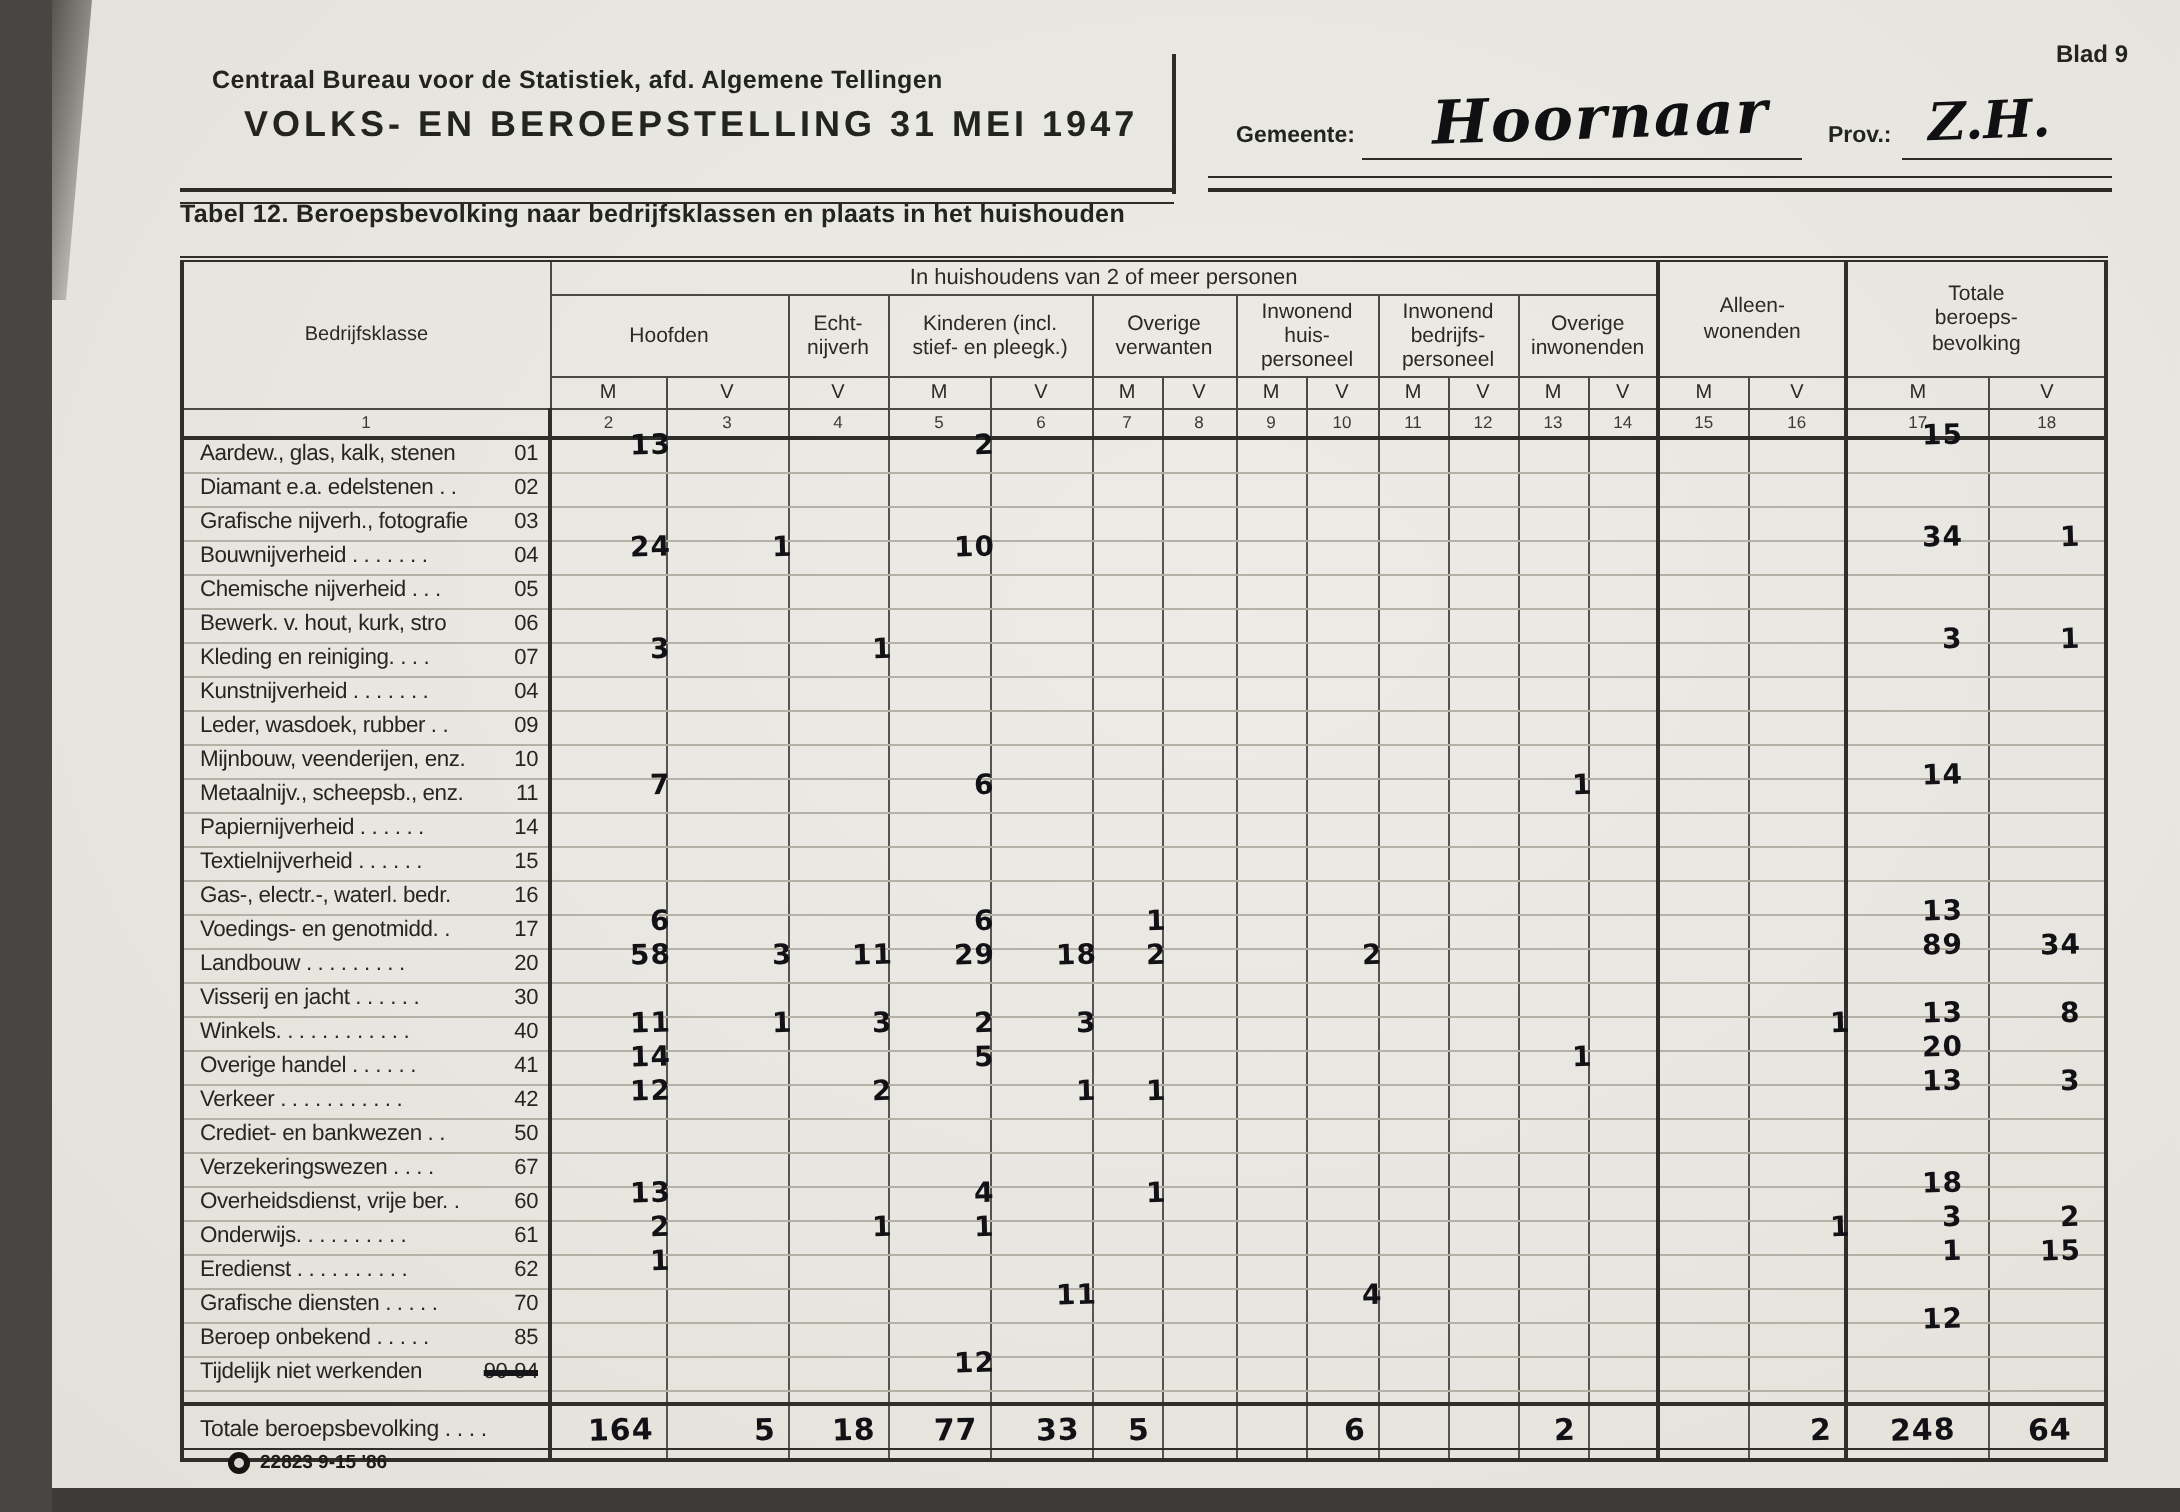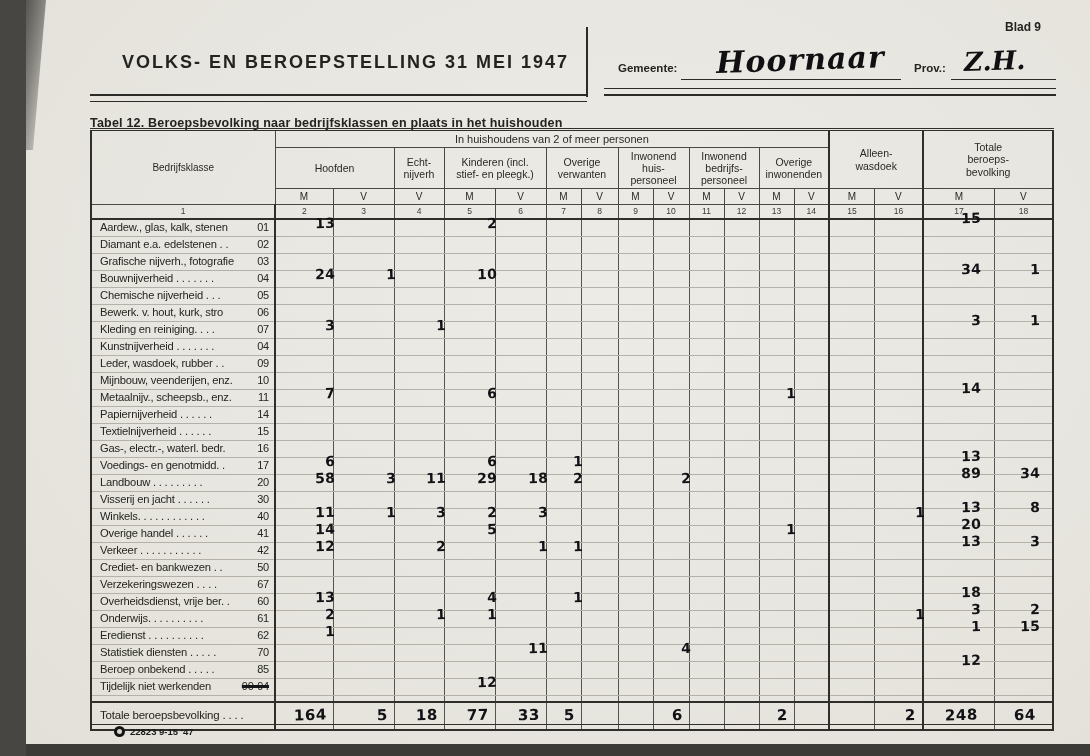--- a/index.html
+++ b/index.html
@@ -8,32 +8,32 @@
     font-family:"Liberation Sans",sans-serif;color:#23231f;}
   .corner-shade{position:absolute;left:0;top:0;width:20px;height:150px;
     background:linear-gradient(100deg,#55544f 0%,rgba(85,84,79,0.65) 40%,rgba(85,84,79,0) 100%);
     clip-path:polygon(0 0,100% 0,35% 100%,0 100%);}
   .edge-bottom{position:absolute;left:0;top:744px;width:1064px;height:12px;background:#3c3b38;}
 
   
   .hdr-org{position:absolute;left:80px;top:33px;font-size:12.5px;font-weight:bold;letter-spacing:.2px;}
   .hdr-title{position:absolute;left:96px;top:52px;font-size:18px;font-weight:bold;letter-spacing:2px;}
   .hdr-divider{position:absolute;left:560px;top:27px;width:2px;height:70px;background:#2c2b27;}
-  .blad{position:absolute;left:979px;top:20px;font-size:12px;font-weight:bold;}
+  .blad{position:absolute;left:1002px;top:20px;font-size:12px;font-weight:bold;}
   .rule-left{position:absolute;left:64px;top:94px;width:497px;height:5px;border-top:2px solid #2c2b27;border-bottom:1px solid #2c2b27;}
   .rule-right{position:absolute;left:578px;top:88px;width:452px;height:5px;border-top:1px solid #2c2b27;border-bottom:2px solid #2c2b27;}
   .gem-label{position:absolute;left:592px;top:62px;font-size:11.5px;font-weight:bold;}
   .gem-line{position:absolute;left:655px;top:79px;width:220px;border-bottom:1.5px solid #2c2b27;}
   .gem-value{position:absolute;left:690px;top:42px;font-family:"DejaVu Serif",serif;font-style:italic;font-weight:600;
     font-size:30px;color:#101012;transform:rotate(-2deg);letter-spacing:1px;}
   .prov-label{position:absolute;left:888px;top:62px;font-size:11.5px;font-weight:bold;}
   .prov-line{position:absolute;left:925px;top:79px;width:105px;border-bottom:1.5px solid #2c2b27;}
   .prov-value{position:absolute;left:938px;top:46px;font-family:"DejaVu Serif",serif;font-style:italic;font-weight:600;
     font-size:26px;color:#101012;transform:rotate(-2deg);}
-  .tabel-title{position:absolute;left:64px;top:116px;font-size:12.5px;font-weight:bold;letter-spacing:.2px;}
+  .tabel-title{position:absolute;left:64px;top:100px;font-size:12.5px;font-weight:bold;letter-spacing:.2px;}
 
   
   table.census{position:absolute;left:64px;top:128px;width:962px;border-collapse:collapse;table-layout:fixed;
     border:2px solid #2f2e2a;border-top:3px double #2f2e2a;}
   table.census th,table.census td{padding:0;margin:0;overflow:visible;}
   thead th{font-weight:normal;font-size:10.5px;line-height:1.15;text-align:center;vertical-align:middle;
     border-right:1px solid #4a4944;border-bottom:1px solid #4a4944;white-space:pre-line;color:#2a2925;}
   th.grp-top{font-size:11px;height:16px;}
   th.bedrijf{font-size:10px;}
   tr.row-groups th{height:40px;}
@@ -58,20 +58,21 @@
   .footer{position:absolute;left:88px;top:726px;font-size:9.5px;font-weight:bold;color:#1c1b18;display:flex;align-items:center;gap:5px;}
   .logo{width:11px;height:11px;border-radius:50%;background:#151412;display:inline-block;position:relative;}
   .logo::after{content:"";position:absolute;left:3px;top:3px;width:5px;height:5px;border-radius:50%;background:#d8d6cf;}
 </style>
 </head>
 <body>
 
 <div class="paper">
   <div class="corner-shade"></div>
 
+  <div class="hdr-org">Centraal Bureau voor de Statistiek, afd. Algemene Tellingen</div>
   <div class="hdr-title">VOLKS- EN BEROEPSTELLING 31 MEI 1947</div>
   <div class="hdr-divider"></div>
   <div class="blad">Blad 9</div>
 
   <div class="gem-label">Gemeente:</div>
   <div class="gem-line"></div>
   <div class="gem-value">Hoornaar</div>
   <div class="prov-label">Prov.:</div>
   <div class="prov-line"></div>
   <div class="prov-value">Z.H.</div>
@@ -100,21 +101,21 @@
         <col style="width:45px">
         <col style="width:49px">
         <col style="width:71px">
         <col style="width:59px">
       </colgroup>
       <thead>
         <tr>
           <th class="bedrijf" rowspan="3">Bedrijfsklasse</th>
           <th class="grp-top thickR" colspan="13">In huishoudens van 2 of meer personen</th>
           <th class="thickR" colspan="2" rowspan="2">Alleen-
-wasdoek</th>
+wonenden</th>
           <th colspan="2" rowspan="2" style="border-right:none">Totale
 beroeps-
 bevolking</th>
         </tr>
         <tr class="row-groups">
           <th colspan="2" class="">Hoofden</th>
           <th colspan="1" class="">Echt-
 nijverh</th>
           <th colspan="2" class="">Kinderen (incl.
 stief- en pleegk.)</th>
@@ -784,21 +785,21 @@
           <td class="col-c15"></td>
           <td class="col-c16 thickR"></td>
           <td class="col-c17 tot">
             <span class="hw">1</span>
           </td>
           <td class="col-c18 tot" style="border-right:none">
             <span class="hw">15</span>
           </td>
         </tr>
         <tr>
-          <td class="lab thickR"><span class="lbltxt">Statistiek diensten . . . . .</span><span class="code">70</span></td>
+          <td class="lab thickR"><span class="lbltxt">Grafische diensten . . . . .</span><span class="code">70</span></td>
           <td class="col-c2"></td>
           <td class="col-c3"></td>
           <td class="col-c4"></td>
           <td class="col-c5"></td>
           <td class="col-c6">
             <span class="hw">11</span>
           </td>
           <td class="col-c7"></td>
           <td class="col-c8"></td>
           <td class="col-c9"></td>
@@ -919,17 +920,17 @@
           <td class="col-c18 tot" style="border-right:none">
             <span class="hw">64</span>
           </td>
         </tr>
       </tbody>
     </table>
   <div class="dbl-bottom"></div>
 
   <div class="footer">
     <span class="logo"></span>
-    <span>22823  9-15  '47</span>
+    <span>22823  9-15  '86</span>
   </div>
 
   <div class="edge-bottom"></div>
 </div>
 
 </body></html>

